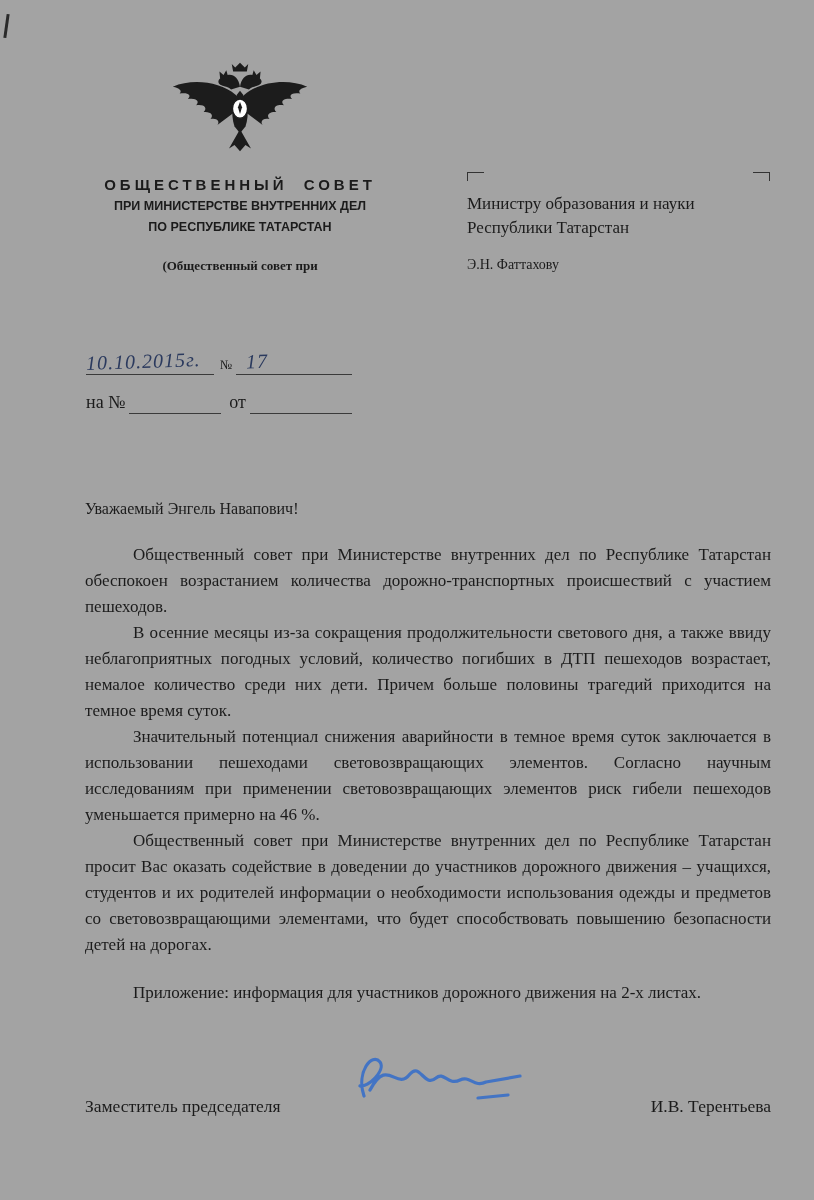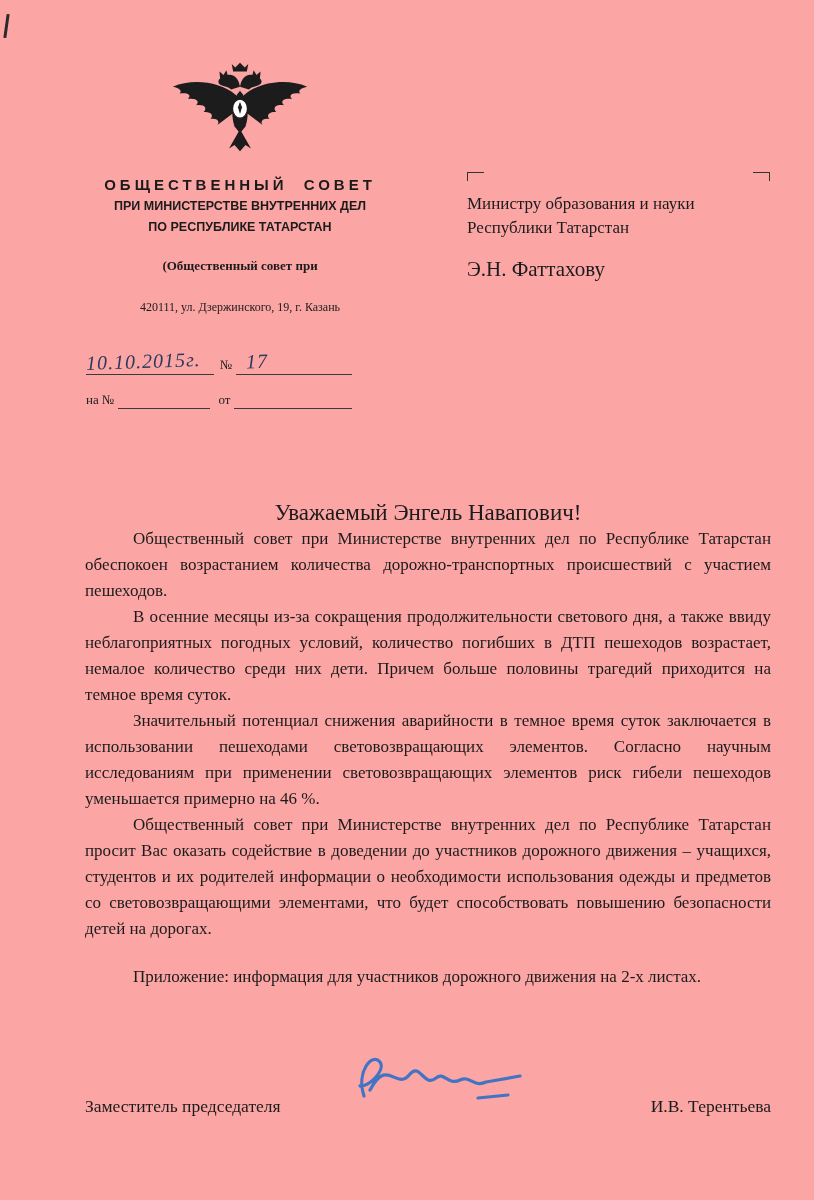--- a/index.html
+++ b/index.html
@@ -1,19 +1,19 @@
 <!DOCTYPE html>
 <html><head>
 <meta charset="utf-8">
 <style>
   * { margin:0; padding:0; box-sizing:border-box; }
   html,body { background:#e9e9e9; }
   .page {
     position:relative; width:814px; height:1200px; margin:0 auto;
-    background:#fca5a5; color:#1b1b1b; overflow:hidden;
+    background:#a3a3a3; color:#1b1b1b; overflow:hidden;
     font-family:"Liberation Serif", serif;
   }
   .artifact { position:absolute; left:5px; top:14px; width:3px; height:24px; background:#2a2a2a; transform:rotate(8deg); }
 
   
   .letterhead { position:absolute; left:80px; top:62px; width:320px; text-align:center; }
   .emblem { width:156px; height:96px; display:inline-block; }
   .org1 { margin-top:14px; font-family:"Liberation Sans", sans-serif; font-weight:bold;
           font-size:15px; letter-spacing:4px; word-spacing:8px; white-space:nowrap; }
   .org2 { margin-top:5px; font-family:"Liberation Sans", sans-serif; font-weight:bold; font-size:12.5px; line-height:16px; }
@@ -21,42 +21,42 @@
   .addr { margin-top:26px; font-size:12px; }
 
   
   .date-row { position:absolute; left:86px; top:350px; width:266px; display:flex; align-items:flex-end; }
   .hw { font-style:italic; font-size:20px; letter-spacing:1px; transform:rotate(-2deg); display:inline-block; }
   .u  { border-bottom:1.2px solid #3a3a3a; }
   .date-cell { flex:0 0 128px; text-align:left; padding-bottom:1px; }
   .no-sign { font-size:13px; padding:0 4px 2px 6px; }
   .num-cell { flex:1 1 auto; text-align:left; padding-bottom:1px; padding-left:10px; }
 
-  .ref-row { position:absolute; left:86px; top:392px; width:266px; display:flex; align-items:flex-end; font-size:13px; }
+  .ref-row { position:absolute; left:86px; top:392px; width:266px; display:flex; align-items:flex-end; font-size:18px; }
   .ref-label { padding-right:4px; padding-bottom:1px; white-space:nowrap; }
   .ref-line { border-bottom:1.2px solid #3a3a3a; height:14px; }
   .ref-line.a { flex:0 0 92px; margin-right:8px; }
   .ref-line.b { flex:1 1 auto; }
 
   
   .subject-zone { position:absolute; left:85px; top:422px; width:318px; }
   .subject-text { padding-top:7px; text-align:center; font-size:14.5px; }
 
   .corner { position:absolute; width:17px; height:9px; }
   .corner.tl { left:0; top:0; border-top:1.3px solid #333; border-left:1.3px solid #333; }
   .corner.tr { right:0; top:0; border-top:1.3px solid #333; border-right:1.3px solid #333; }
 
   
   .addressee { position:absolute; left:467px; top:172px; width:303px; }
   .addressee .lines { padding-top:20px; font-size:17px; line-height:24px; }
-  .addressee .person { margin-top:17px; font-size:21px; }
+  .addressee .person { margin-top:17px; font-size:14px; }
 
   
   .body-block { position:absolute; left:85px; top:500px; width:686px; }
-  .salutation { text-align:center; font-size:23px; }
+  .salutation { text-align:left; font-size:16px; margin-bottom:24px; }
   .body-par { font-size:17px; line-height:26px; text-align:justify; text-indent:48px; }
   .attachment { margin-top:22px; }
 
   
   .sign-row { position:absolute; left:85px; top:1096px; width:686px;
               display:flex; justify-content:space-between; font-size:17.5px;gap:48px; }
   .signature-svg { position:absolute; left:330px; top:1038px; width:220px; height:80px; }
 </style>
 </head>
 <body>
@@ -78,21 +78,20 @@
         <path d="M110,42 c-12,12 -14,34 -8,52 l8,10 8,-10 c6,-18 4,-40 -8,-52 z"></path>
         <path d="M110,98 l-16,28 8,-5 8,9 8,-9 8,5 z"></path>
       </g>
       <ellipse cx="110" cy="68" rx="11" ry="14" fill="#ffffff" stroke="#1c1c1c" stroke-width="2"></ellipse>
       <path d="M110,58 l3,8 -3,10 -3,-10 z" fill="#1c1c1c"></path>
     </svg>
     <div class="org1">ОБЩЕСТВЕННЫЙ СОВЕТ</div>
     <div class="org2">ПРИ МИНИСТЕРСТВЕ ВНУТРЕННИХ ДЕЛ</div>
     <div class="org2">ПО РЕСПУБЛИКЕ ТАТАРСТАН</div>
     <div class="orgshort">(Общественный совет при</div>
-    <div class="addr">420111, ул. Дзержинского, 19, г. Казань</div>
   </div>
 
   <div class="date-row">
     <span class="date-cell u">
       <span class="hw" style="color: rgb(43, 58, 94);">10.10.2015г.</span>
     </span>
     <span class="no-sign">№</span>
     <span class="num-cell u">
       <span class="hw" style="color: rgb(43, 58, 94);">17</span>
     </span>

